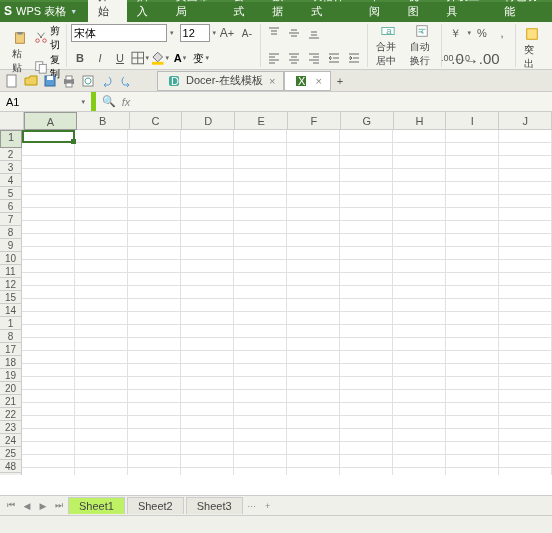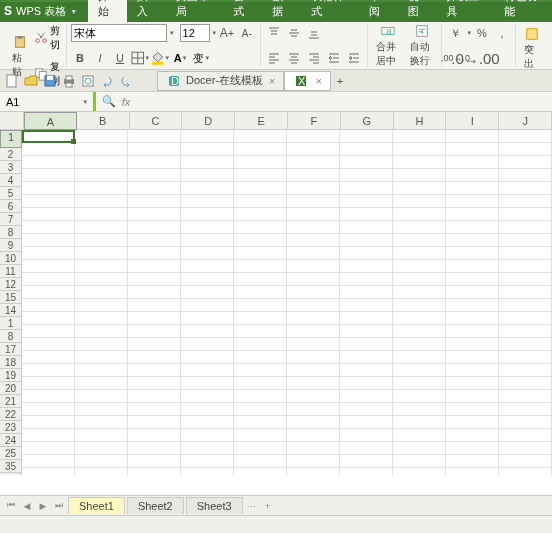--- a/index.html
+++ b/index.html
@@ -14,39 +14,39 @@
 .rrow{display:flex;align-items:center;gap:2px}
 .icn{width:16px;height:16px;display:inline-flex;align-items:center;justify-content:center}
 .btn-lg{display:flex;flex-direction:column;align-items:center;padding:2px 4px;cursor:pointer}
 .btn-lg .lbl{font-size:10px;color:#444;margin-top:1px}
 .qat{height:22px;background:#e8e8e0;border-bottom:1px solid #ccc;display:flex;align-items:center;padding:0 4px;gap:3px}
 .doctabs{display:flex;margin-left:20px;align-items:center;height:100%}
 .doctab{display:flex;align-items:center;padding:0 8px;height:20px;border:1px solid #bbb;background:#f0f0ea;gap:4px;font-size:11px;color:#444}
 .doctab.active{background:#fff}
 .doctab .x{color:#888;cursor:pointer;margin-left:2px}
 .namebox-row{height:20px;background:#f5f5f0;border-bottom:1px solid #ccc;display:flex;align-items:center}
-.namebox{width:96px;border-right:3px solid #84cc16;padding:0 6px;display:flex;align-items:center;justify-content:space-between;height:100%}
+.namebox{width:96px;border-right:5px solid #84cc16;padding:0 6px;display:flex;align-items:center;justify-content:space-between;height:100%}
 .fx-area{display:flex;align-items:center;padding:0 6px;gap:6px;color:#888}
 .grid-area{position:relative;height:363px;overflow:hidden;background:#fff}
 .col-headers{display:flex;height:18px;position:sticky;top:0}
 .corner{width:24px;height:18px;background:#f0f0ea;border-right:1px solid #ccc;border-bottom:1px solid #ccc}
 .ch{width:53px;height:18px;background:#f0f0ea;border-right:1px solid #ccc;border-bottom:1px solid #ccc;text-align:center;line-height:18px;color:#555;font-size:11px}
 .ch.sel{background:#dde8d4}
 .grid-body{display:flex}
 .row-headers{width:24px}
 .rh{height:13px;background:#f0f0ea;border-right:1px solid #ccc;border-bottom:1px solid #ccc;text-align:center;line-height:13px;color:#555;font-size:10px}
 .rh.sel{background:#dde8d4}
 .cells{position:relative}
 .crow{display:flex}
 .cell{width:53px;height:13px;border-right:1px solid #e0e0e0;border-bottom:1px solid #e0e0e0}
 .sel-cell{position:absolute;left:0;top:0;width:53px;height:13px;border:2px solid #3d7a2d;pointer-events:none}
 .sel-cell::after{content:"";position:absolute;right:-3px;bottom:-3px;width:5px;height:5px;background:#3d7a2d}
 .sheet-bar{height:20px;background:#f0f0ea;border-top:1px solid #ccc;display:flex;align-items:center;padding:0 4px;gap:2px;position:absolute;bottom:18px;left:0;right:0}
 .nav-btn{width:14px;height:14px;display:inline-flex;align-items:center;justify-content:center;color:#888;cursor:pointer;font-size:9px}
-.sheet-tab{padding:2px 10px;background:#fef9c3;border:1px solid #ccc;border-bottom:none;font-size:11px;cursor:pointer;color:#444}
+.sheet-tab{padding:2px 10px;background:#bef264;border:1px solid #ccc;border-bottom:none;font-size:11px;cursor:pointer;color:#444}
 .sheet-tab.inactive{background:#e8e8e0}
 .status-bar{height:18px;background:#f0f0ea;border-top:1px solid #ccc;position:absolute;bottom:0;left:0;right:0}
 .sel{border:1px solid #999;background:#fff;height:18px;font-size:11px;padding:0 2px}
 .tb-btn{width:18px;height:18px;display:inline-flex;align-items:center;justify-content:center;cursor:pointer;color:#555}
 .dd-arr{font-size:7px;color:#666;margin-left:1px}
 svg{width:14px;height:14px}
 .title-menu-wrap{background:#3d7a2d}
 </style>
 </head>
 <body>
@@ -76,21 +76,21 @@
     <div class="rrow">
       <div class="btn-lg">
         <span class="icn">
             <svg viewBox="0 0 16 16">
               <rect x="3" y="2" width="10" height="12" fill="#f0d080" stroke="#b08030"></rect>
               <rect x="5" y="1" width="6" height="3" fill="#888" rx="1"></rect>
             </svg>
           </span>
         <span class="lbl">粘贴</span>
       </div>
-      <div style="display:flex;flex-direction:column;gap:8px">
+      <div style="display:flex;flex-direction:column;gap:1px">
         <div class="rrow">
             <span class="icn">
               <svg viewBox="0 0 16 16">
                 <path d="M4 2l5 6M12 2l-5 6" stroke="#666" fill="none"></path>
                 <circle cx="4" cy="11" r="2" fill="none" stroke="#c44"></circle>
                 <circle cx="12" cy="11" r="2" fill="none" stroke="#c44"></circle>
               </svg>
             </span>
             <span style="font-size:10px">剪切</span>
           </div>
@@ -374,21 +374,21 @@
         <div class="rh">8</div>
         <div class="rh">17</div>
         <div class="rh">18</div>
         <div class="rh">19</div>
         <div class="rh">20</div>
         <div class="rh">21</div>
         <div class="rh">22</div>
         <div class="rh">23</div>
         <div class="rh">24</div>
         <div class="rh">25</div>
-        <div class="rh">35</div>
+        <div class="rh">48</div>
         <div class="rh">27</div>
       </div>
     <div class="cells" id="cells">
       <div class="sel-cell"></div>
     <div class="crow">
           <div class="cell"></div>
           <div class="cell"></div>
           <div class="cell"></div>
           <div class="cell"></div>
           <div class="cell"></div>

